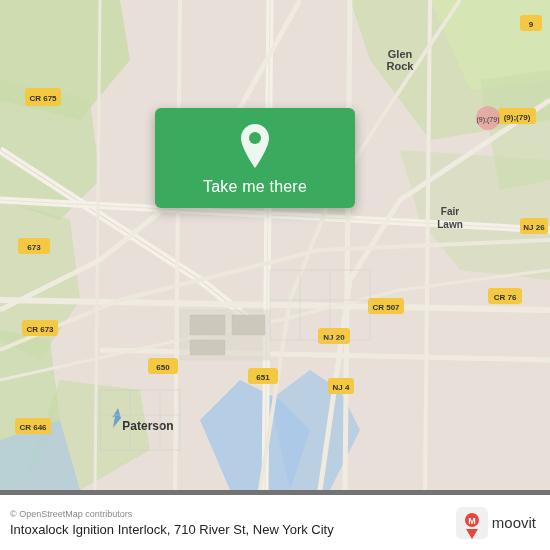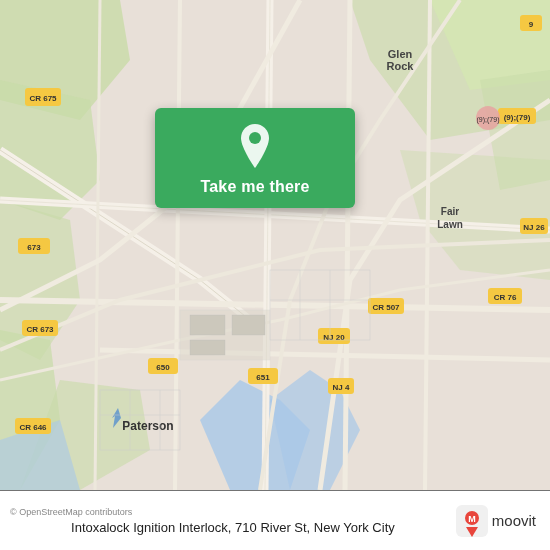--- a/index.html
+++ b/index.html
@@ -43,54 +43,53 @@
 
     #pin-icon {
       width: 36px;
       height: 44px;
       margin-bottom: 10px;
     }
 
     #take-me-there-label {
       color: white;
       font-size: 16px;
-      font-weight: 700;
+      font-weight: 400;
       letter-spacing: 0.2px;
       white-space: nowrap;
     }
 
     
     #info-bar {
       width: 550px;
       height: 60px;
       background: white;
       display: flex;
       align-items: center;
       justify-content: space-between;
       padding: 0 14px 0 10px;
-      border-top: 1px solid #737373;
+      border-top: 5px solid #737373;
     }
 
     #info-text {
       display: flex;
       flex-direction: column;
       flex: 1;
     }
 
     #copyright-text {
       font-size: 9px;
       color: #888;
       margin-bottom: 3px;
     }
 
     #location-name {
       font-size: 13px;
       color: #222;
       font-weight: 400;
-      text-align: center;
     }
 
     #moovit-logo {
       display: flex;
       align-items: center;
       gap: 4px;
       flex-shrink: 0;
     }
 
     #moovit-icon {

